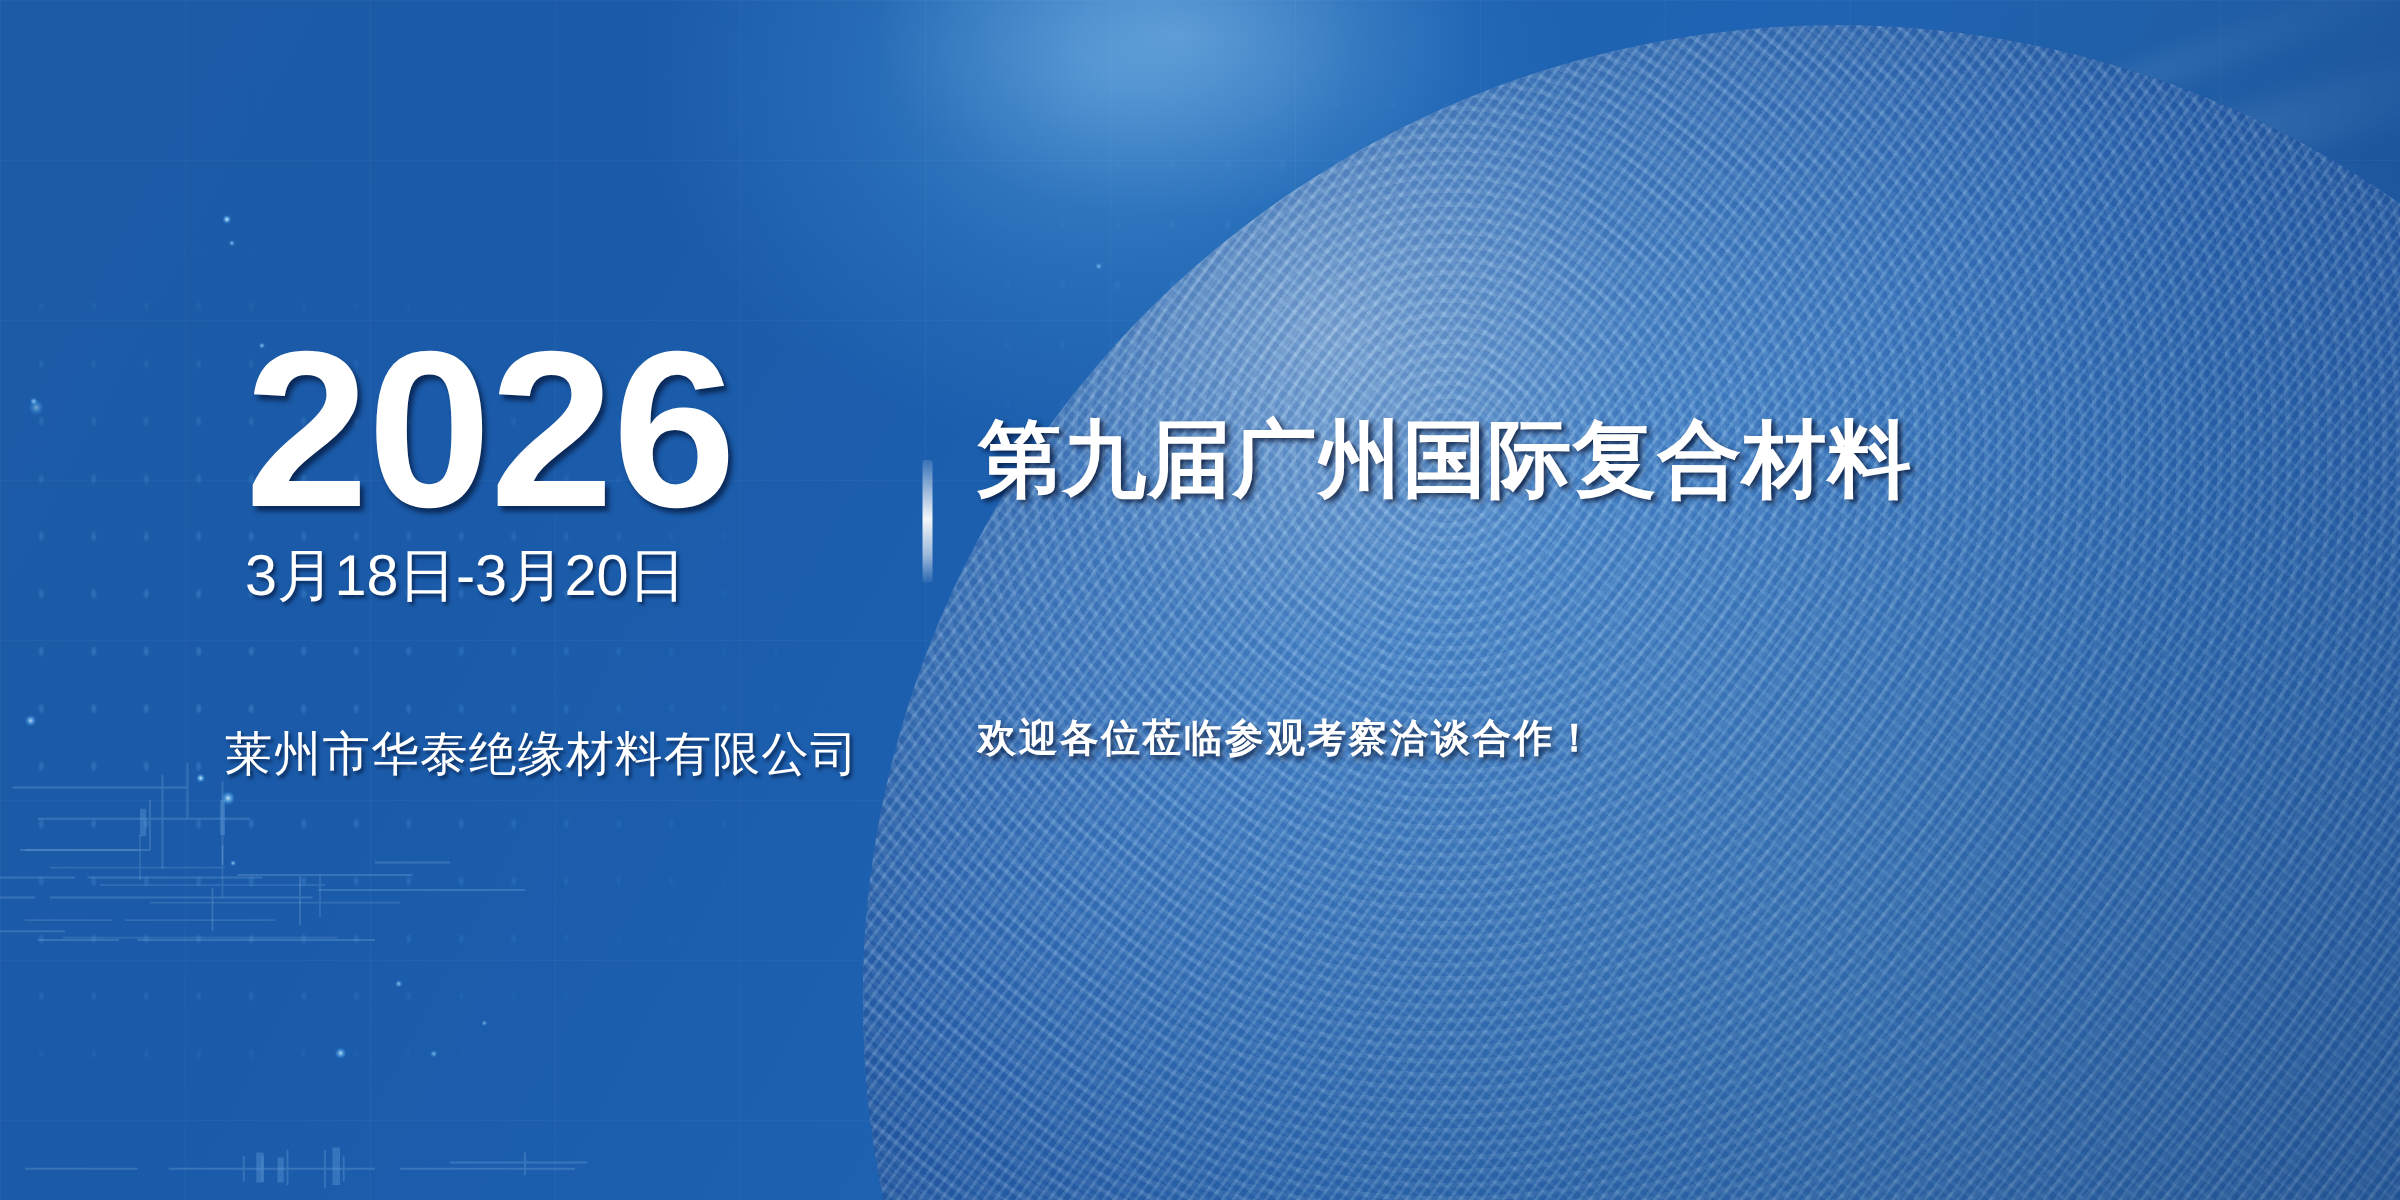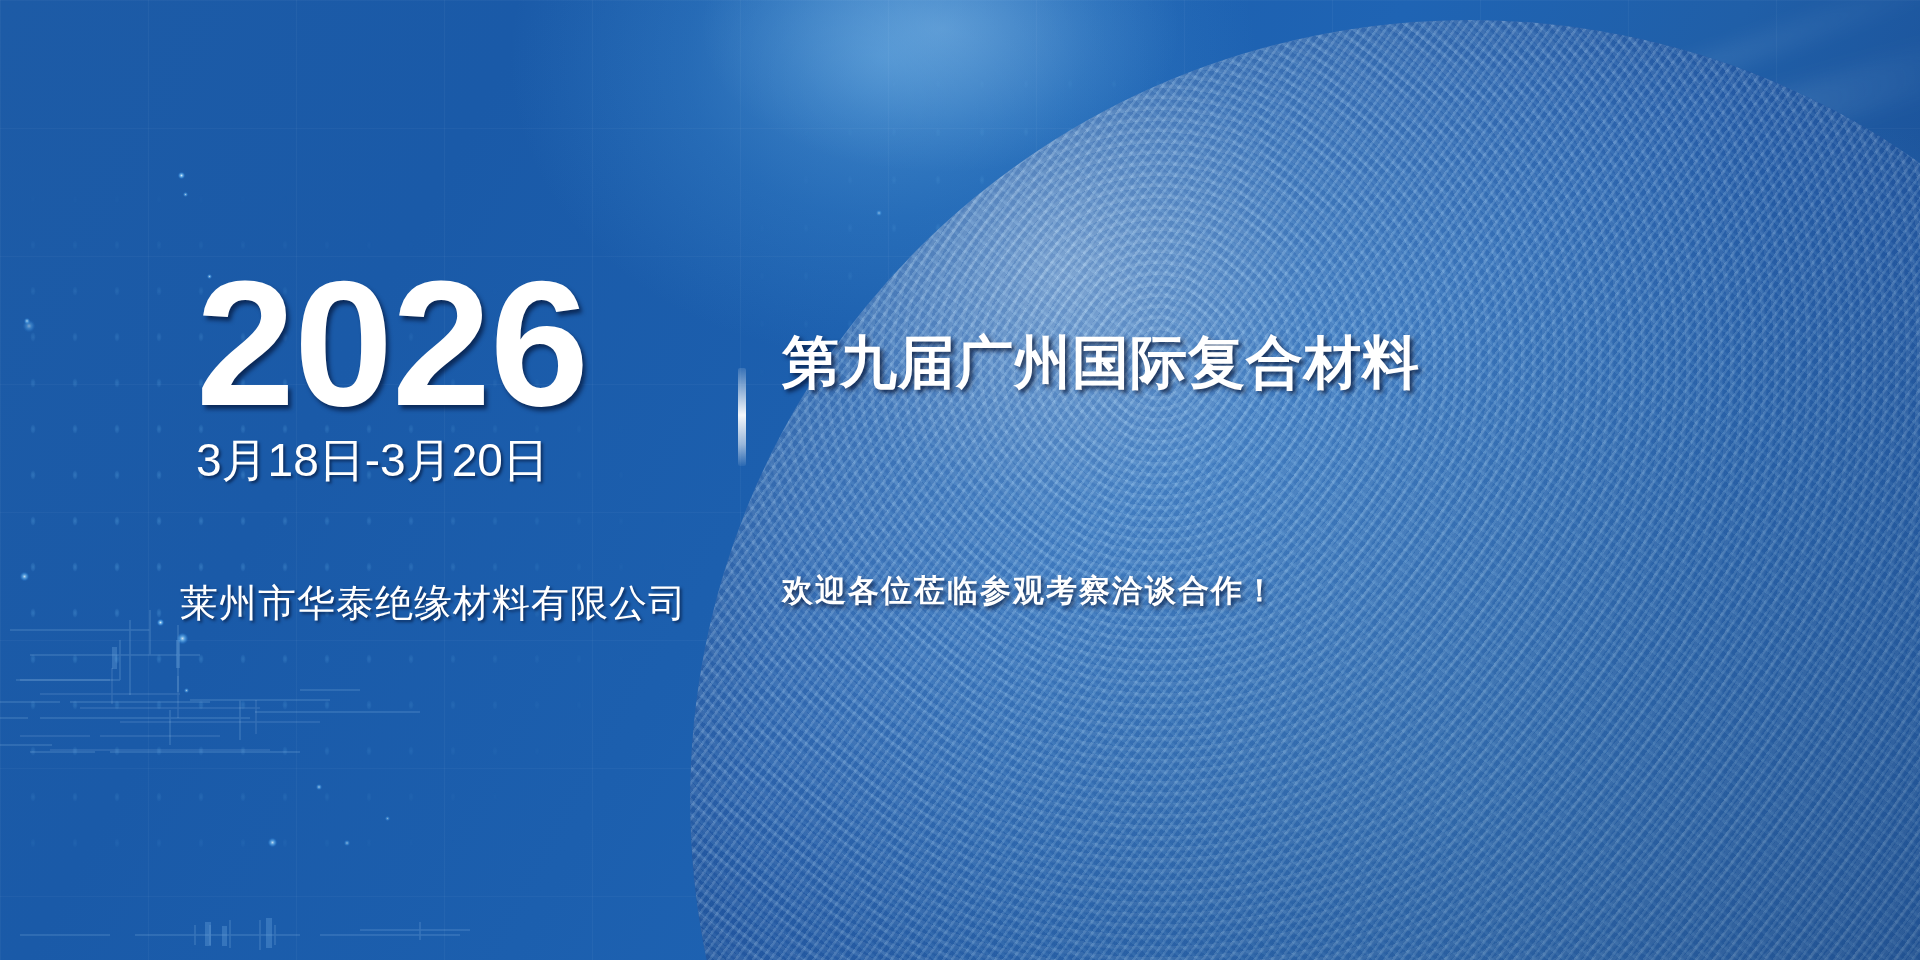--- a/index.html
+++ b/index.html
@@ -171,21 +171,21 @@
     width:8px; height:98px;
     background:linear-gradient(to bottom, rgba(255,255,255,0.12) 0%, rgba(255,255,255,0.95) 48%, rgba(255,255,255,0.55) 78%, rgba(255,255,255,0.06) 100%);
     border-radius:2px;
   }
 
   .title-block {
     position:absolute; left:782px; top:330px;
     width:1100px;
   }
   .title-line {
-    font-size:57px; line-height:1.14;
+    font-size:67px; line-height:1.14;
     color:#ffffff; font-weight:bold;
     letter-spacing:1px;
     text-shadow:3px 3px 4px rgba(0,10,38,0.70);
     white-space:nowrap;
   }
   .welcome {
     position:absolute; left:782px; top:570px;
     font-size:31px; color:#ffffff; font-weight:bold;
     letter-spacing:2px;
     text-shadow:2px 3px 4px rgba(0,10,38,0.70);

